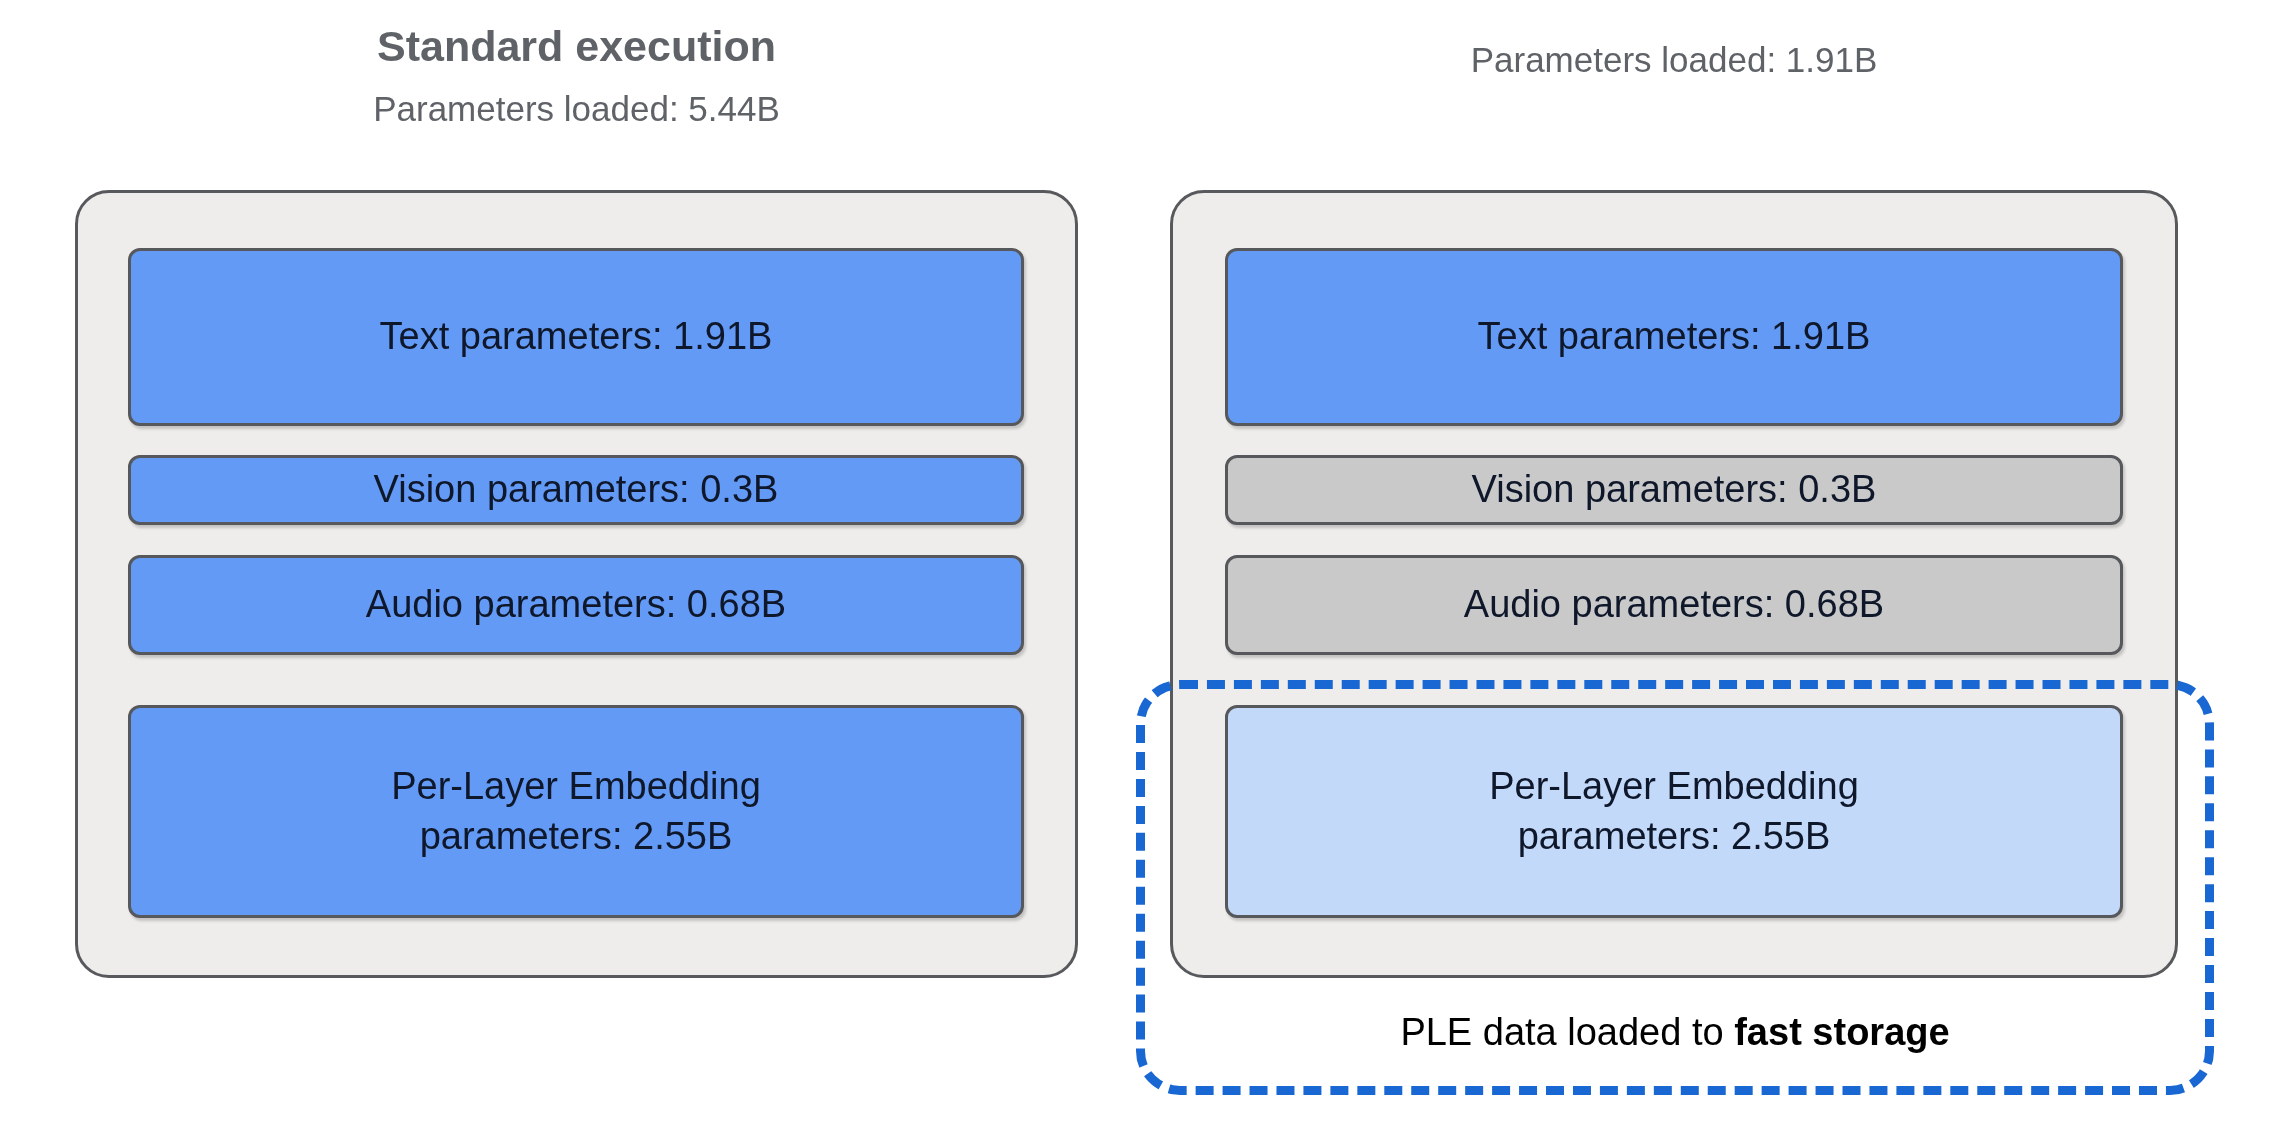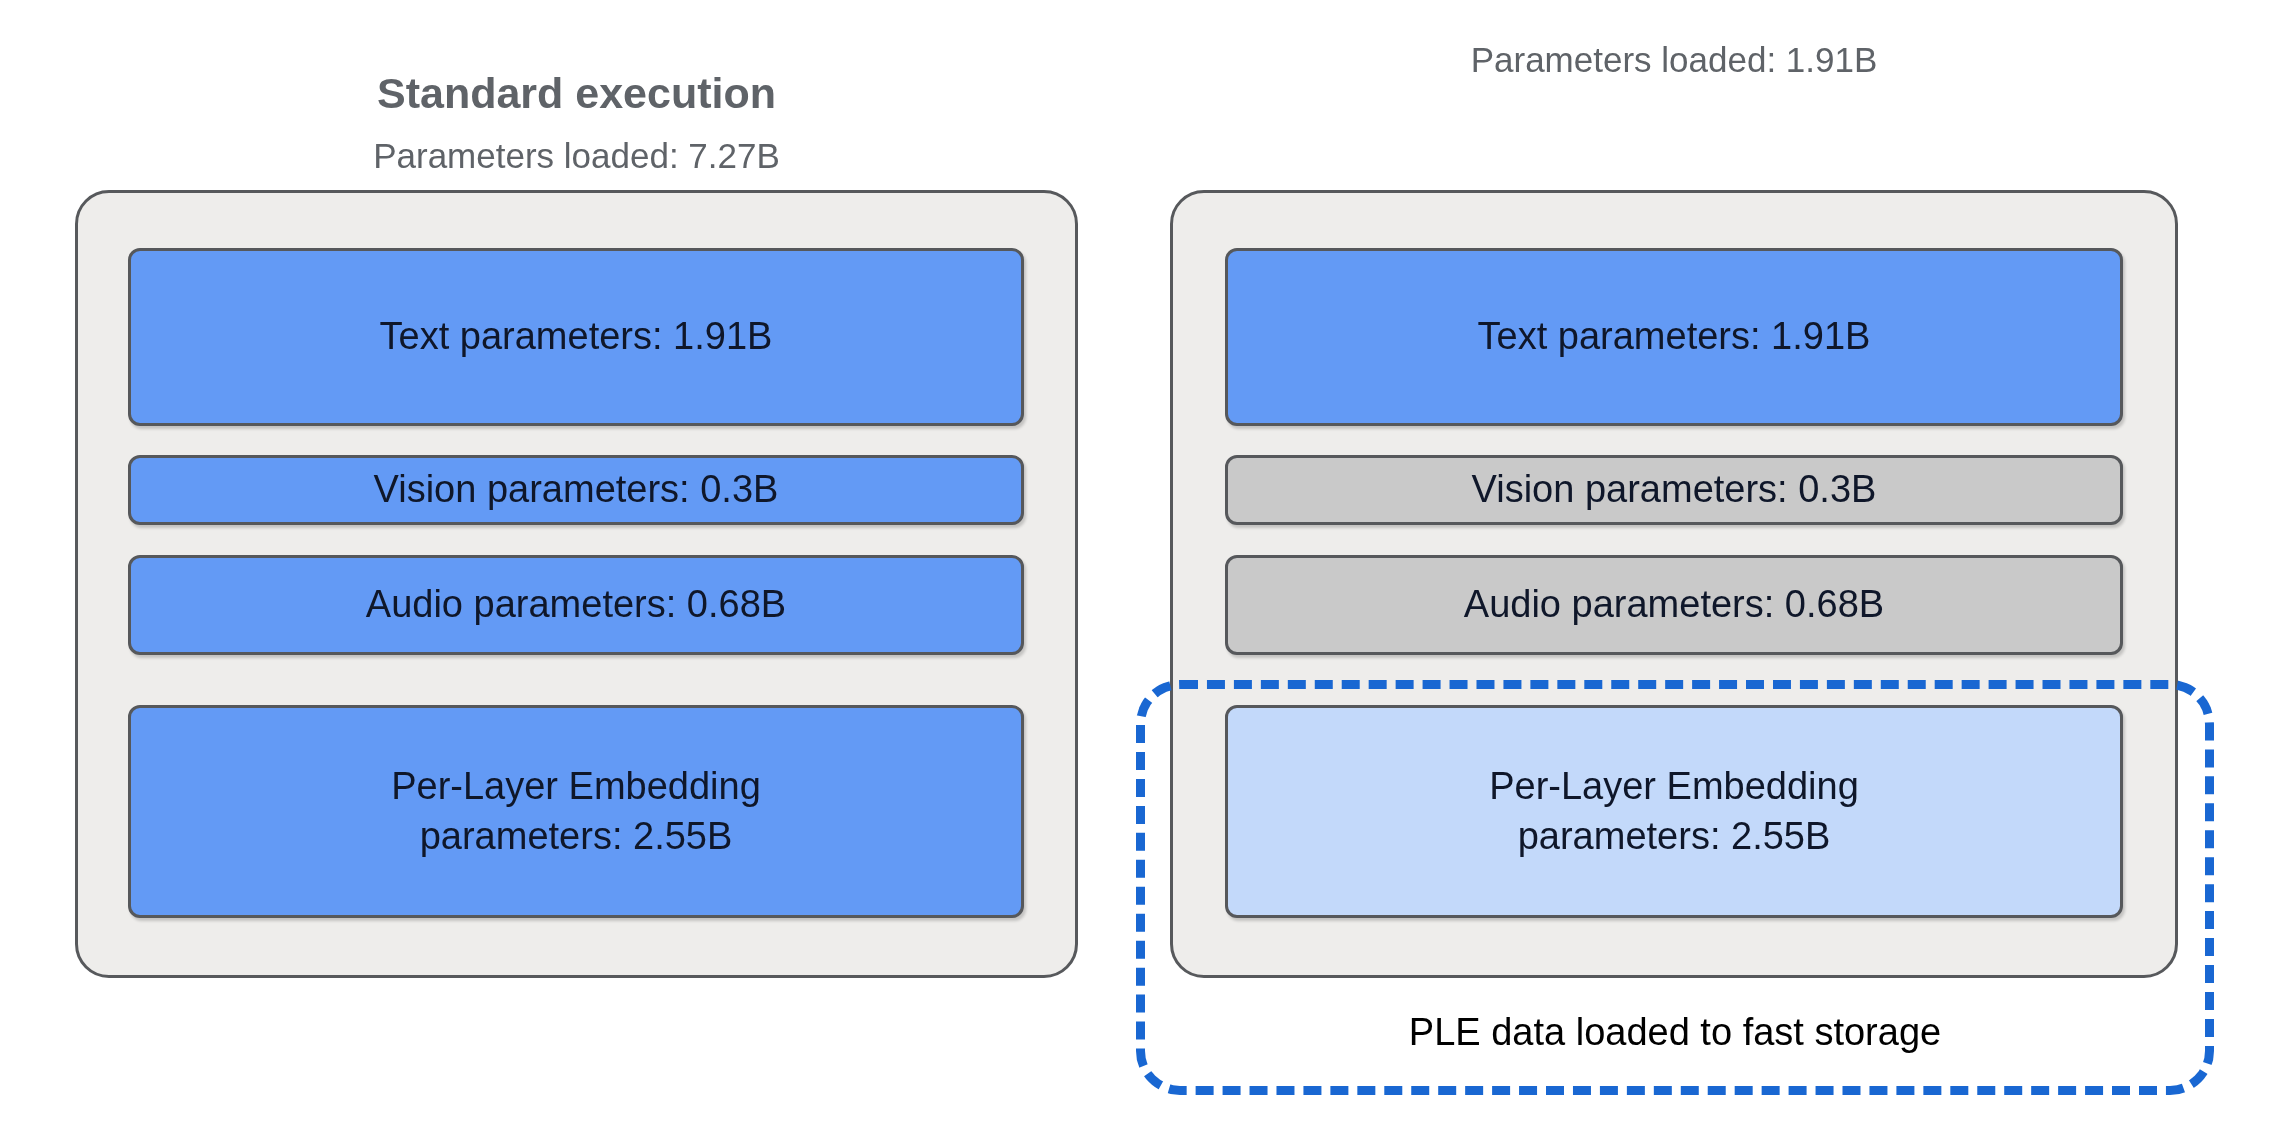--- a/index.html
+++ b/index.html
@@ -25,21 +25,20 @@
   .col-header {
     position: absolute;
     text-align: center;
   }
   .col-title {
     font-size: 43px;
     font-weight: bold;
     color: #5f6368;
     line-height: 1.15;
     white-space: nowrap;
-    margin-top: 47px;
   }
   .col-subtitle {
     font-size: 35px;
     font-weight: normal;
     color: #5f6368;
     line-height: 1.15;
     margin-top: 18px;
     white-space: nowrap;
   }
   .col-subtitle b {
@@ -85,31 +84,31 @@
     pointer-events: none;
   }
   .cache-caption {
     position: absolute;
     text-align: center;
     font-size: 38px;
     color: #000000;
     white-space: nowrap;
     line-height: 1.2;
   }
-  .cache-caption b { font-weight: normal; }
+  .cache-caption b { font-weight: bold; }
 </style>
 </head>
 <body>
 
 <div class="stage">
 
   <div class="col-header" style="left:75px; top:22px; width:1003px;">
     <div class="col-title">Standard execution</div>
     <div class="col-subtitle">
-      <span>Parameters loaded: </span><span>7.27B</span>
+      <span>Parameters loaded: </span><span>5.44B</span>
     </div>
   </div>
 
   <div class="panel" style="left:75px; top:190px; width:1003px; height:788px;"></div>
 
   <div class="pbox blue" style="left:128px; top:248px; width:896px; height:178px;">
     <span>Text parameters: 1.91B</span>
   </div>
 
   <div class="pbox blue" style="left:128px; top:455px; width:896px; height:70px;">

